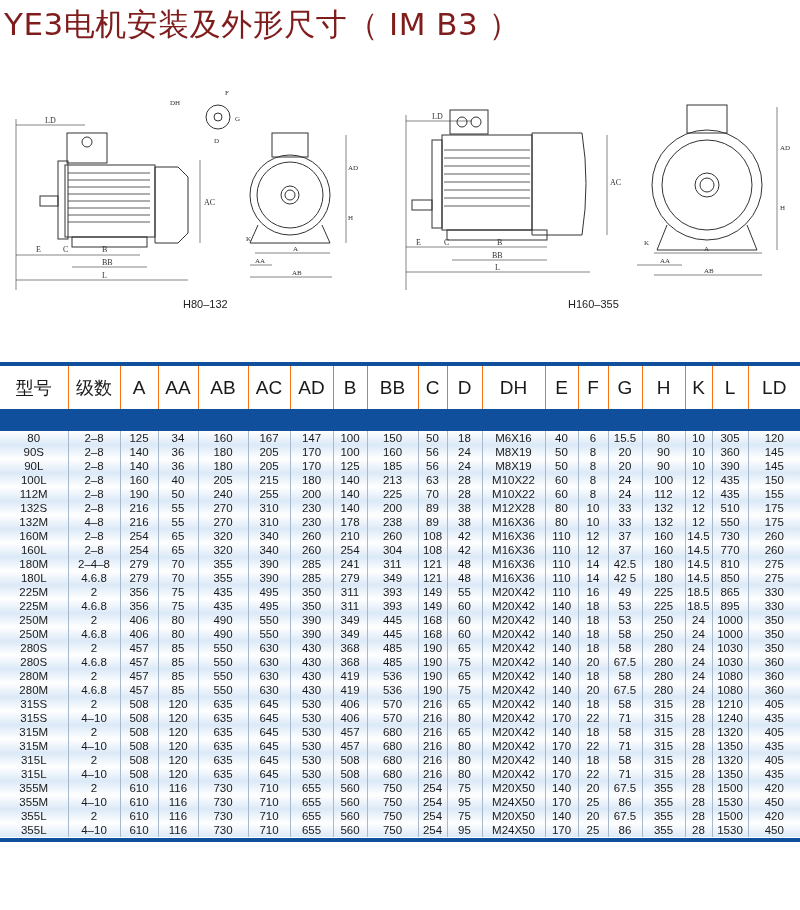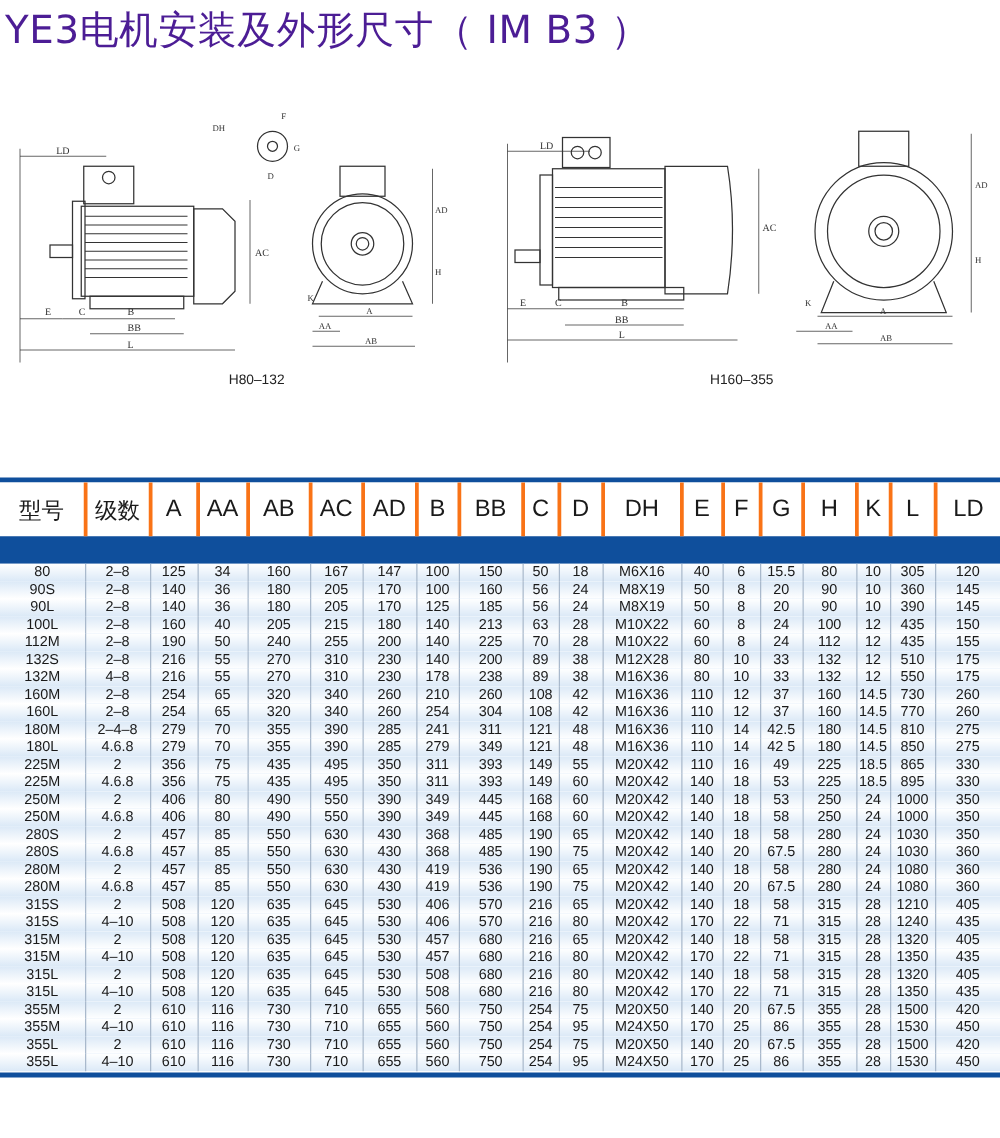--- a/index.html
+++ b/index.html
@@ -1,24 +1,24 @@
 <!DOCTYPE html>
 <html><head>
 <meta charset="utf-8">
 <style>
   html, body { margin: 0; padding: 0; background: #ffffff; }
   body { width: 800px; height: 910px; position: relative; overflow: hidden; font-family: "Liberation Sans", "DejaVu Sans", sans-serif; color: #1a1a1a; }
-  .title { position: absolute; left: 4px; top: 4px; font-size: 31px; color: #4c1d95; letter-spacing: 0.5px; line-height: 40px; font-family: "DejaVu Sans", sans-serif; }
+  .title { position: absolute; left: 4px; top: 4px; font-size: 31px; color: #7f1d1d; letter-spacing: 0.5px; line-height: 40px; font-family: "DejaVu Sans", sans-serif; }
   .drawing { position: absolute; }
   .drawing svg { display: block; }
   .caption { position: absolute; font-size: 11px; color: #222; font-family: "Liberation Sans", sans-serif; }
-  .tbl-wrap { position: absolute; left: 0; top: 382px; width: 800px; }
+  .tbl-wrap { position: absolute; left: 0; top: 362px; width: 800px; }
   .topline { height: 4px; background: #0f4f9c; }
   table { border-collapse: collapse; width: 800px; table-layout: fixed; }
-  th { height: 43px; font-weight: normal; font-size: 19px; color: #1a1a1a; border-left: 3px solid #f97316; padding: 0; text-align: center; font-family: "Liberation Sans", sans-serif; background: #fff; }
+  th { height: 43px; font-weight: normal; font-size: 19px; color: #1a1a1a; border-left: 1px solid #f97316; padding: 0; text-align: center; font-family: "Liberation Sans", sans-serif; background: #fff; }
   th:first-child { border-left: none; }
   th.cjk { font-family: "DejaVu Sans", sans-serif; font-size: 18px; }
   .band td { height: 22px; background: #0f4f9c; padding: 0; border: none; }
   td { height: 14px; padding: 0; font-size: 11.5px; text-align: center; border-left: 1px solid #a9b9cc; line-height: 14px; white-space: nowrap; }
   td:first-child { border-left: none; }
   tbody tr.r0 td { background: linear-gradient(#ffffff, #dbe9f7); }
   tbody tr.r1 td { background: linear-gradient(#dbe9f7, #ffffff); }
   .bottomline { height: 4px; background: #0f4f9c; margin-top: 1px; }
 </style>
 </head>

